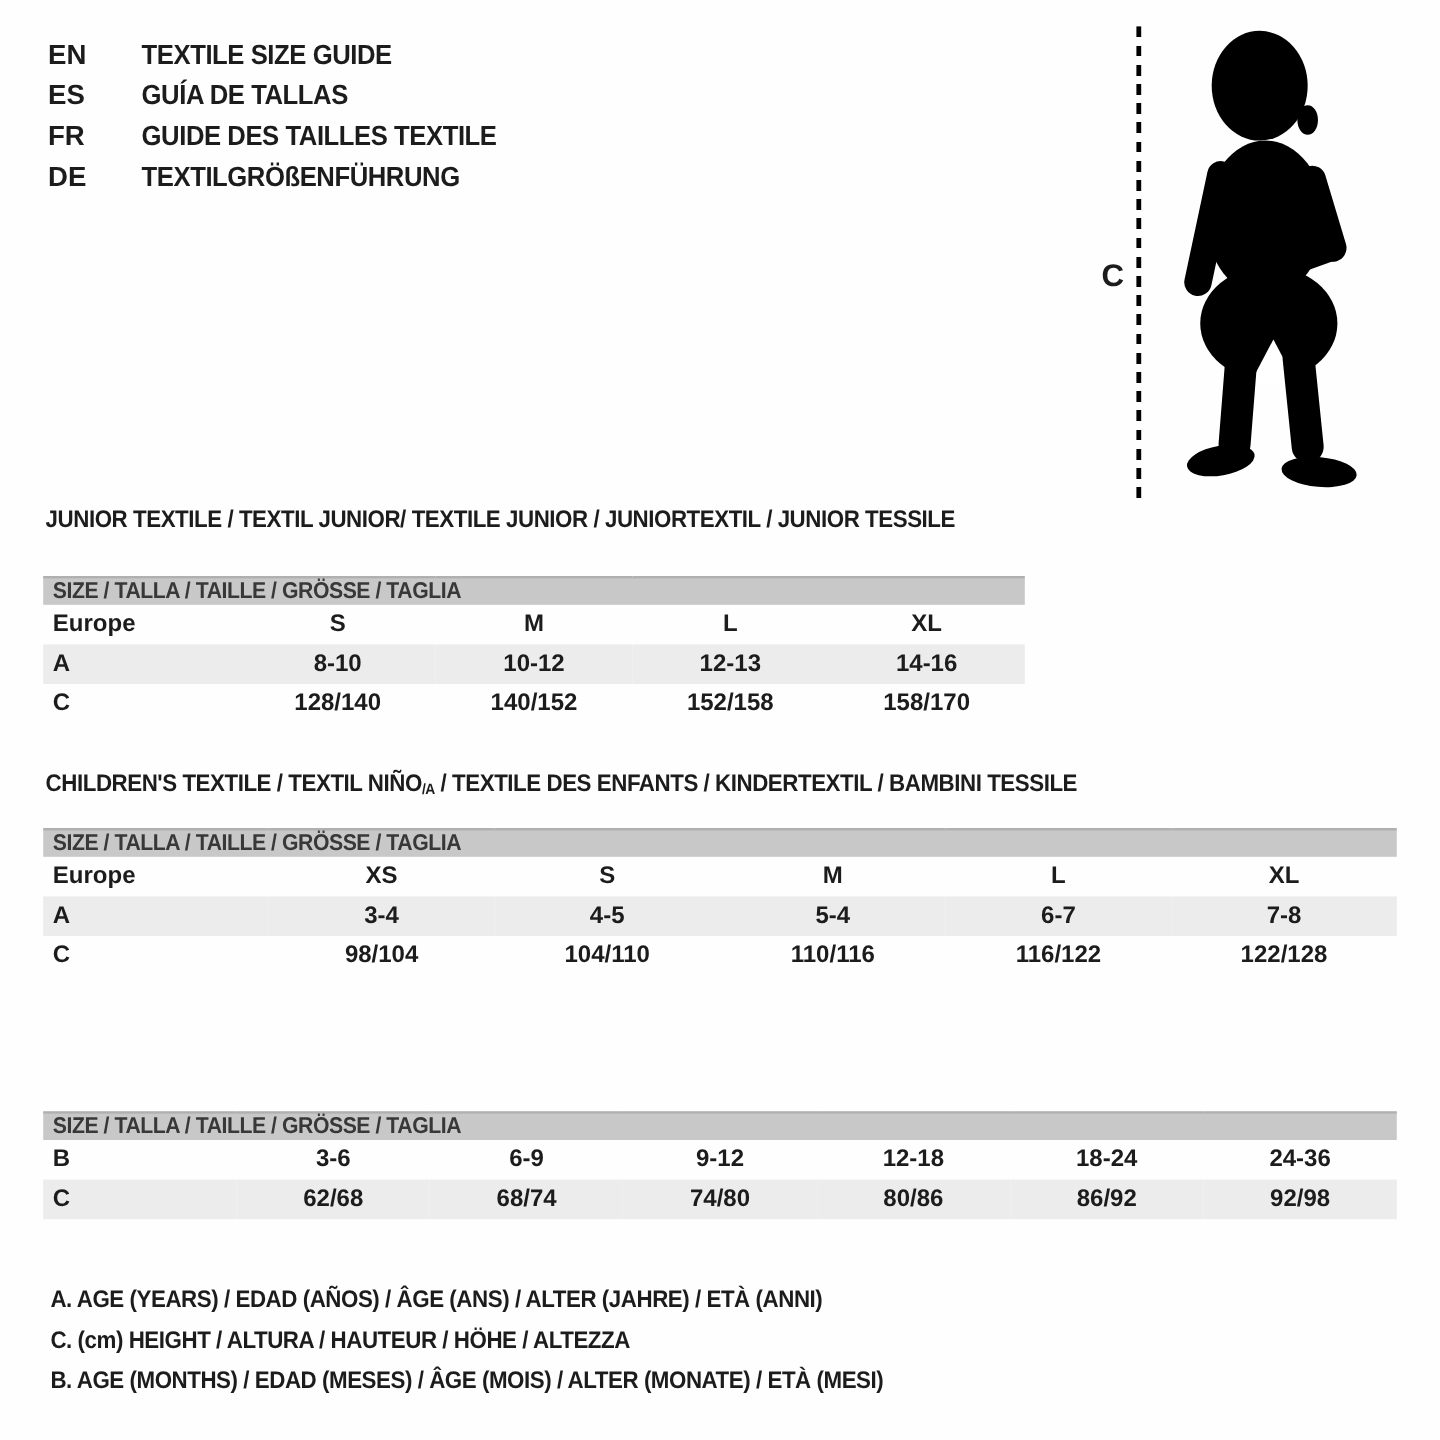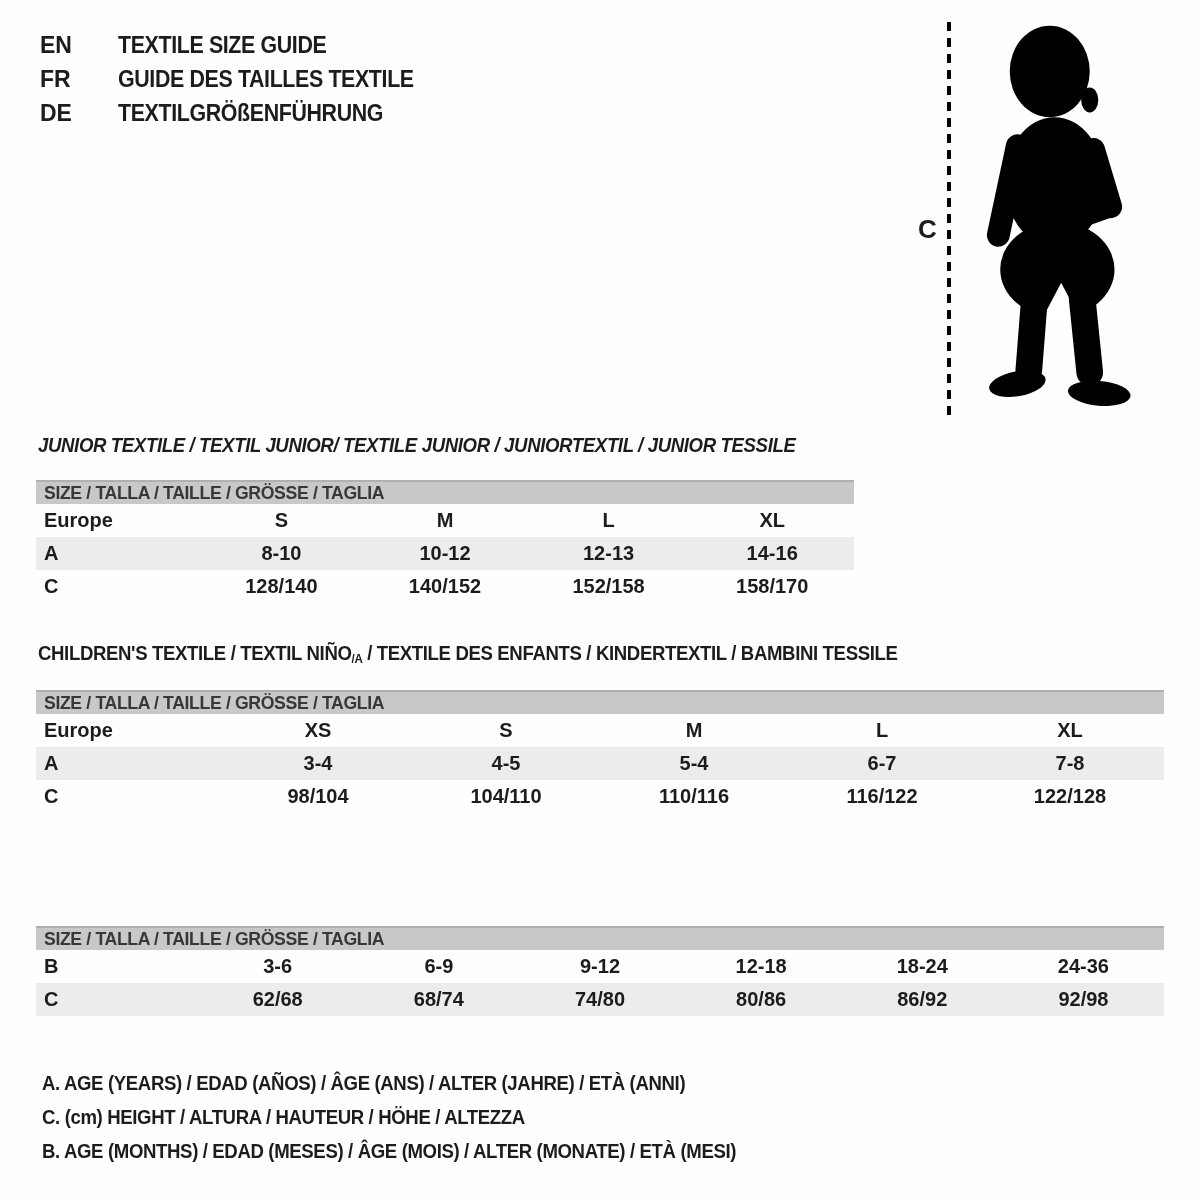--- a/index.html
+++ b/index.html
@@ -33,21 +33,21 @@
   .height-label { position: absolute; left: 918px; top: 214px; font-size: 26px; }
   .dash-line {
     position: absolute; left: 947px; top: 22px; width: 4px; height: 394px;
     background: repeating-linear-gradient(to bottom, #000 0 9px, transparent 9px 16px);
   }
   .silhouette { position: absolute; left: 972px; top: 20px; width: 165px; height: 400px; }
 
   
   .section-title { position: absolute; left: 38px; font-size: 20px; }
   .section-title sub { font-size: 0.62em; position: relative; top: 0.22em; vertical-align: baseline; }
-  #title-junior   { top: 434px; font-style: italic; }
+  #title-junior   { top: 422px; }
   #title-children { top: 642px; }
   #title-babies   { top: 848px; line-height: 35px; }
   .legend { position: absolute; left: 42px; top: 1066px; line-height: 34px; font-size: 20px; }
 
   
   table.size-table {
     position: absolute;
     border-collapse: collapse;
     table-layout: fixed;
     font-size: 20px;
@@ -71,20 +71,24 @@
 </style>
 </head>
 <body>
 
 <div id="canvas">
 
   <div class="lang-block">
     <div class="lang-row">
       <span class="lang-code">EN</span>
       <span class="condensed">TEXTILE SIZE GUIDE</span>
+    </div>
+    <div class="lang-row">
+      <span class="lang-code">ES</span>
+      <span class="condensed">GUÍA DE TALLAS</span>
     </div>
     <div class="lang-row">
       <span class="lang-code">FR</span>
       <span class="condensed">GUIDE DES TAILLES TEXTILE</span>
     </div>
     <div class="lang-row">
       <span class="lang-code">DE</span>
       <span class="condensed">TEXTILGRÖßENFÜHRUNG</span>
     </div>
   </div>

